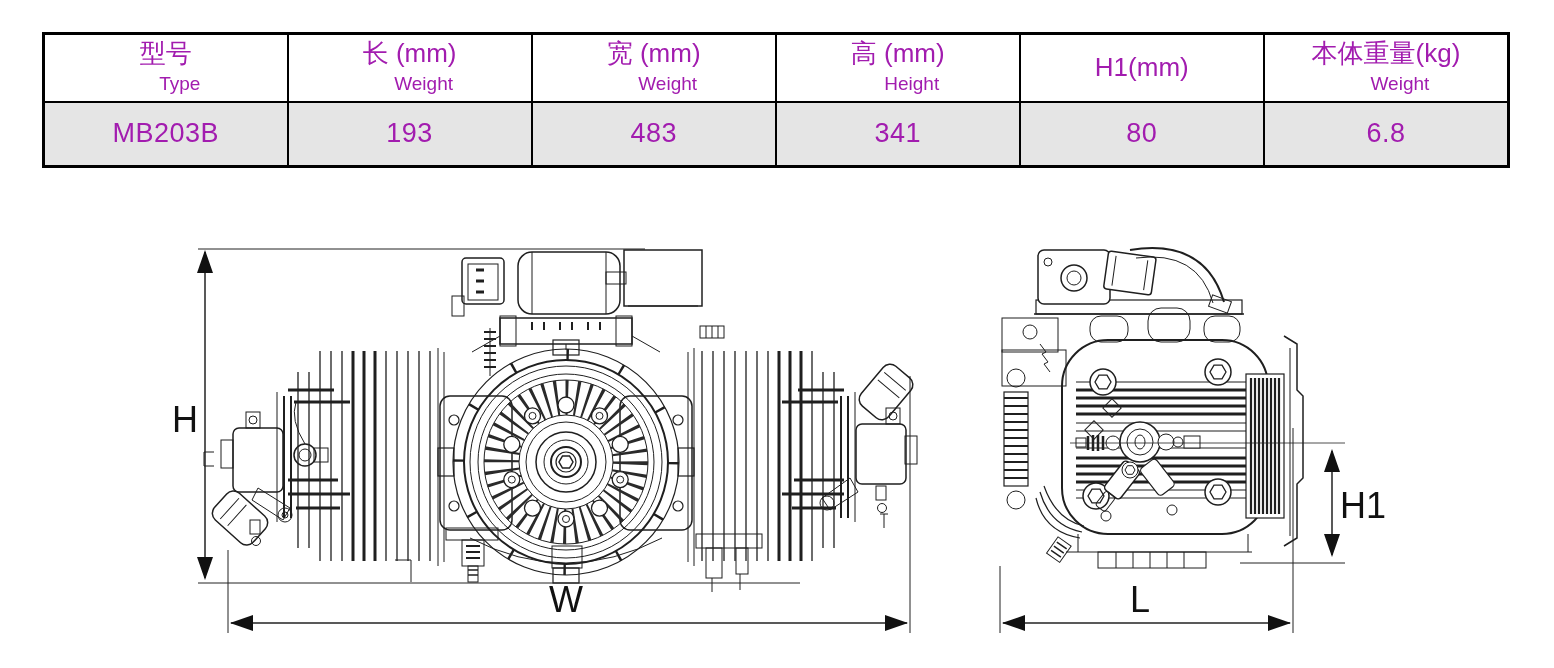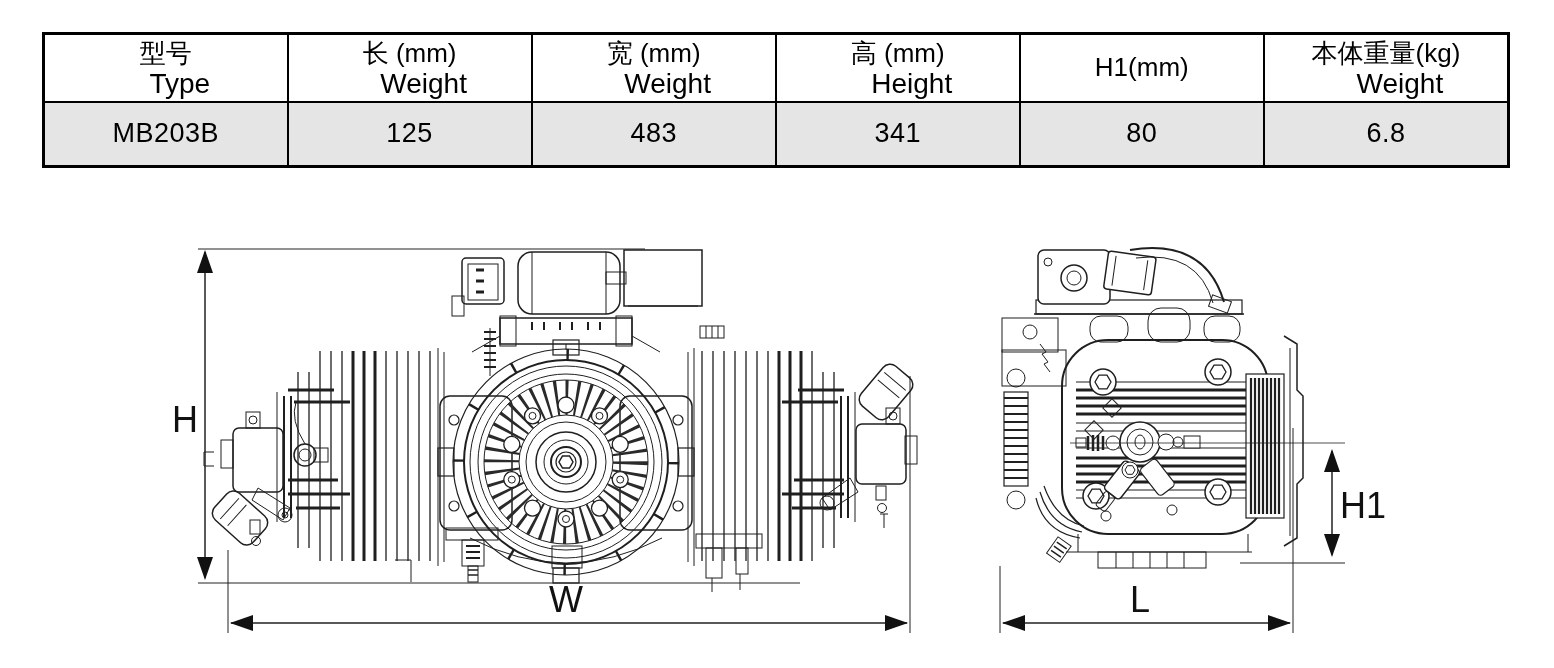--- a/index.html
+++ b/index.html
@@ -1,26 +1,26 @@
 <!DOCTYPE html>
 <html><head>
 <meta charset="utf-8">
 <style>
   html,body{margin:0;padding:0;background:#ffffff;width:1554px;height:668px;overflow:hidden;
     font-family:"Liberation Sans","DejaVu Sans",sans-serif;}
   .stage{position:relative;width:1554px;height:668px;background:#fff;}
   table.spec{position:absolute;left:42px;top:32px;width:1468px;height:136px;
     border-collapse:collapse;table-layout:fixed;background:#fff;}
   table.spec th,table.spec td{border:2px solid #000;text-align:center;vertical-align:middle;
-    padding:0;color:#000000;}
+    padding:0;color:#a21caf;}
   table.spec{border:3px solid #000;}
   table.spec thead tr{height:68px;}
   table.spec tbody tr{height:64px;background:#e5e5e5;}
   .l1{font-size:26px;line-height:31px;font-weight:400;}
-  .l2{font-size:28px;line-height:29px;font-weight:400;padding-left:28px;}
+  .l2{font-size:19px;line-height:29px;font-weight:400;padding-left:28px;}
   .l2:empty{display:none;}
   td.val{font-size:27px;letter-spacing:0.5px;}
   svg.drawing{position:absolute;left:0;top:0;}
   text.dim{font-size:36px;fill:#111;font-weight:400;}
 </style>
 </head>
 <body>
 
 <div class="stage">
 
@@ -57,21 +57,21 @@
         </th>
         <th>
           <div class="l1">本体重量(kg)</div>
           <div class="l2">Weight</div>
         </th>
       </tr>
     </thead>
     <tbody>
       <tr>
         <td class="val">MB203B</td>
-        <td class="val">125</td>
+        <td class="val">193</td>
         <td class="val">483</td>
         <td class="val">341</td>
         <td class="val">80</td>
         <td class="val">6.8</td>
       </tr>
     </tbody>
   </table>
 
   <svg class="drawing" width="1554" height="668" viewBox="0 0 1554 668">
 

